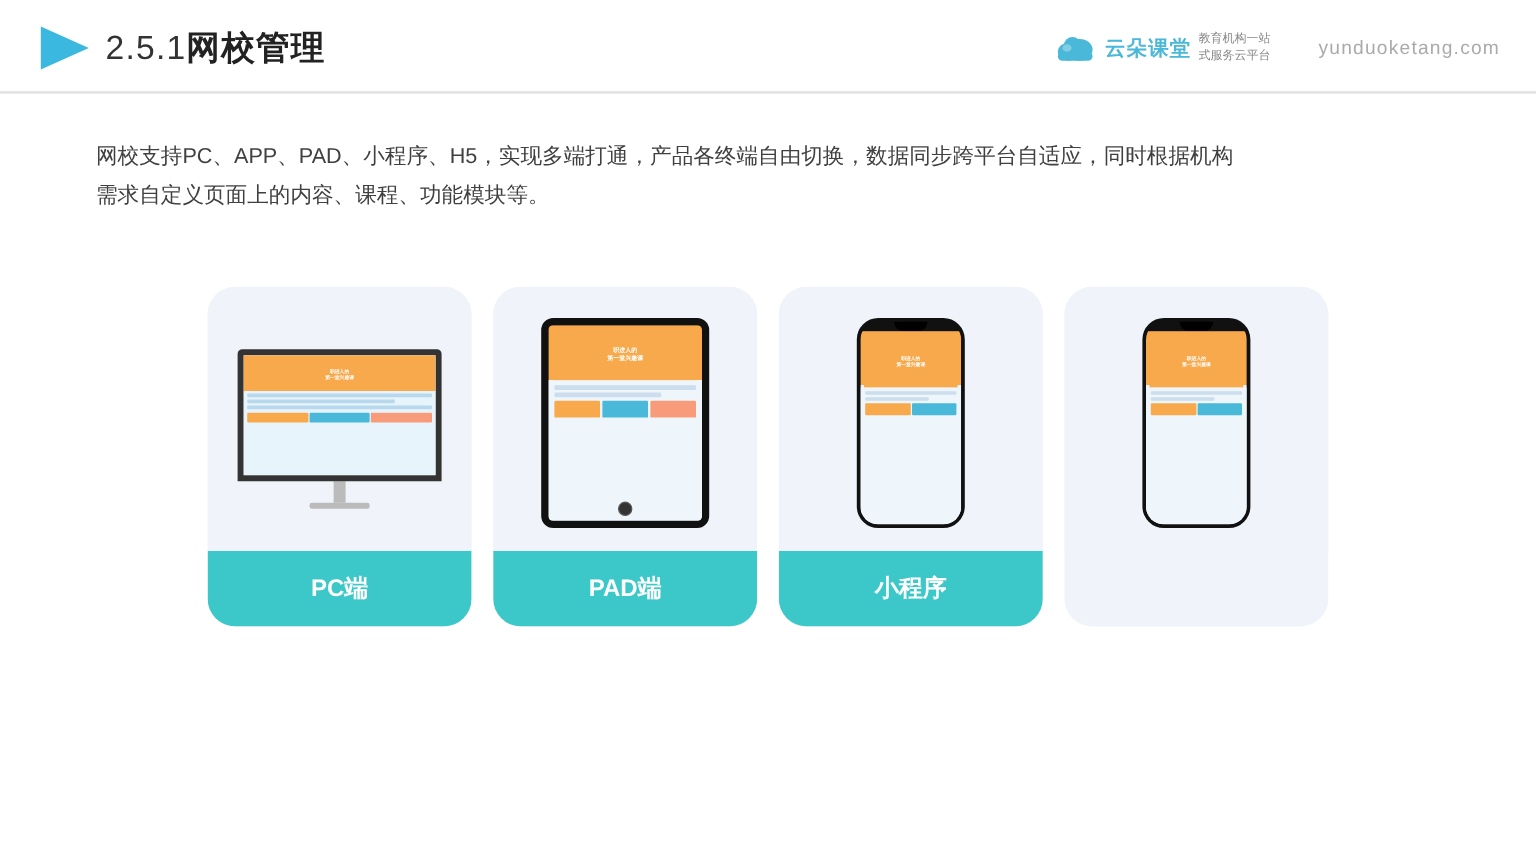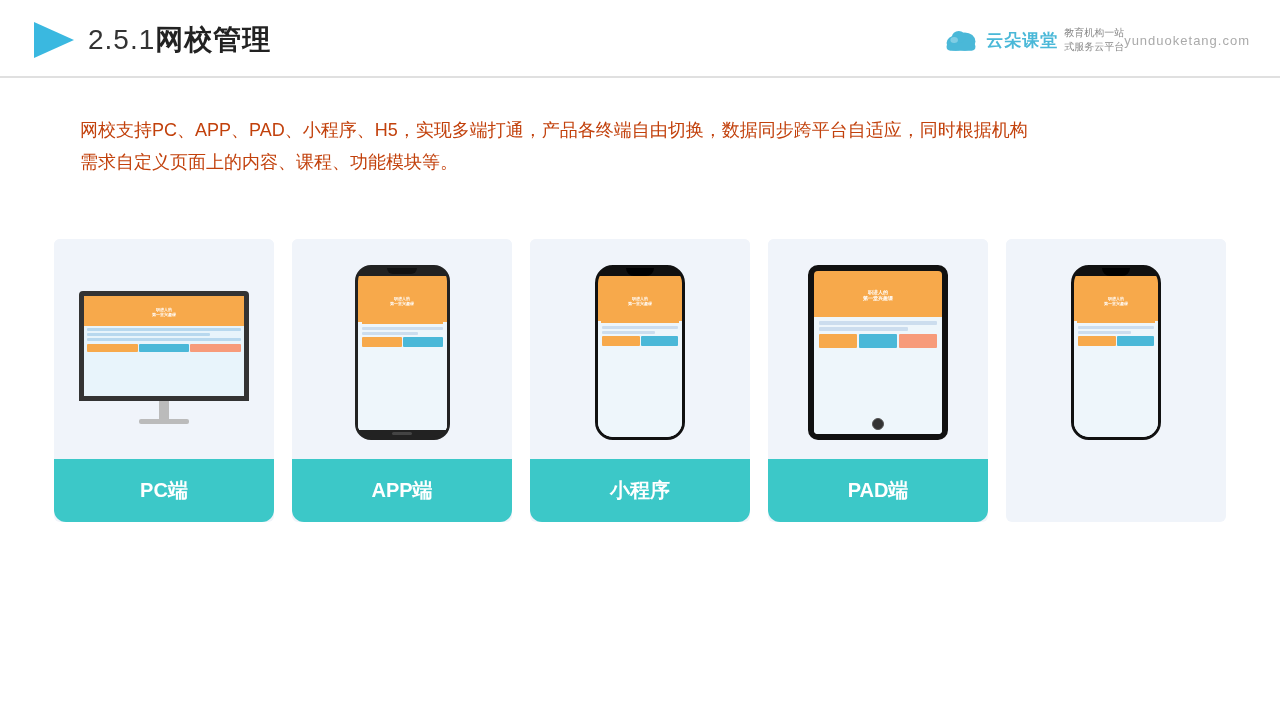--- a/index.html
+++ b/index.html
@@ -54,53 +54,54 @@
       width: 38px;
       height: 28px;
     }
     .logo-text-cn {
       font-size: 17px;
       color: #4ab8d8;
       font-weight: bold;
       letter-spacing: 1px;
     }
     .logo-url {
-      font-size: 13px;
+      font-size: 16px;
       color: #aaa;
       letter-spacing: 1px;
       margin-top: 1px;
+      margin-left: 40px;
     }
     .logo-tagline {
       font-size: 10px;
       color: #888;
       text-align: center;
       line-height: 1.4;
     }
 
     
     .description {
       padding: 36px 80px 20px 80px;
       font-size: 18px;
-      color: #c2410c;
+      color: #404040;
       line-height: 1.8;
     }
 
     
     .cards-container {
       display: flex;
       justify-content: center;
       gap: 18px;
       padding: 30px 50px 0 50px;
       margin-top: 10px;
     }
 
     .card {
       width: 220px;
       background: #f0f4fa;
-      border-radius: 6px;
+      border-radius: 23px;
       overflow: hidden;
       display: flex;
       flex-direction: column;
     }
 
     .card-image-area {
       height: 220px;
       display: flex;
       align-items: center;
       justify-content: center;
@@ -324,68 +325,20 @@
             </div>
           </div>
         </div>
         <div class="monitor-stand"></div>
         <div class="monitor-base"></div>
       </div>
     </div>
     <div class="card-label">PC端</div>
   </div>
 
-  <div class="card">
-    <div class="card-image-area">
-      <div class="phone-mockup">
-        <div class="phone-notch"></div>
-        <div class="phone-screen" style="position:relative;">
-          <div style="position:absolute;top:2px;left:4px;right:4px;height:30%;background:#f7a94b;display:flex;align-items:center;justify-content:center;">
-            <span style="font-size:4px;color:#fff;font-weight:bold;text-align:center;">职进人的<br>第一堂兴趣课</span>
-          </div>
-          <div style="position:absolute;top:31%;left:0;right:0;bottom:0;background:#eef6fb;">
-            <div style="padding:3px 4px;">
-              <div style="height:3px;background:#cde;border-radius:1px;margin-bottom:2px;"></div>
-              <div style="height:3px;background:#cde;border-radius:1px;margin-bottom:2px;width:70%;"></div>
-              <div style="display:flex;gap:1px;margin-top:2px;">
-                <div style="height:10px;background:#f7a94b;border-radius:1px;flex:1;"></div>
-                <div style="height:10px;background:#4ab8d8;border-radius:1px;flex:1;"></div>
-              </div>
-            </div>
-          </div>
-        </div>
-        <div class="phone-home"></div>
-      </div>
-    </div>
-    <div class="card-label">APP端</div>
-  </div>
-
-  <div class="card">
-    <div class="card-image-area">
-      <div class="mini-phone">
-        <div class="mini-notch"></div>
-        <div class="mini-screen" style="position:relative;">
-          <div style="position:absolute;top:2px;left:3px;right:3px;height:28%;background:#f7a94b;display:flex;align-items:center;justify-content:center;">
-            <span style="font-size:4px;color:#fff;font-weight:bold;text-align:center;">职进人的<br>第一堂兴趣课</span>
-          </div>
-          <div style="position:absolute;top:29%;left:0;right:0;bottom:0;background:#eef6fb;">
-            <div style="padding:3px 4px;">
-              <div style="height:3px;background:#cde;border-radius:1px;margin-bottom:2px;"></div>
-              <div style="height:3px;background:#cde;border-radius:1px;margin-bottom:2px;width:70%;"></div>
-              <div style="display:flex;gap:1px;margin-top:2px;">
-                <div style="height:10px;background:#f7a94b;border-radius:1px;flex:1;"></div>
-                <div style="height:10px;background:#4ab8d8;border-radius:1px;flex:1;"></div>
-              </div>
-            </div>
-          </div>
-        </div>
-      </div>
-    </div>
-    <div class="card-label">小程序</div>
-  </div>
 
   <div class="card">
     <div class="card-image-area">
       <div class="pad-mockup">
         <div class="pad-screen" style="position:relative;">
           <div style="position:absolute;top:2px;left:4px;right:4px;height:27%;background:#f7a94b;display:flex;align-items:center;justify-content:center;">
             <span style="font-size:5px;color:#fff;font-weight:bold;text-align:center;">职进人的<br>第一堂兴趣课</span>
           </div>
           <div style="position:absolute;top:28%;left:0;right:0;bottom:0;background:#eef6fb;">
             <div style="padding:4px 5px;">
@@ -400,34 +353,58 @@
           </div>
         </div>
         <div class="pad-home-btn"></div>
       </div>
     </div>
     <div class="card-label">PAD端</div>
   </div>
 
   <div class="card">
     <div class="card-image-area">
-      <div class="h5-phone">
-        <div class="h5-notch"></div>
-        <div class="h5-screen" style="position:relative;">
+      <div class="mini-phone">
+        <div class="mini-notch"></div>
+        <div class="mini-screen" style="position:relative;">
           <div style="position:absolute;top:2px;left:3px;right:3px;height:28%;background:#f7a94b;display:flex;align-items:center;justify-content:center;">
             <span style="font-size:4px;color:#fff;font-weight:bold;text-align:center;">职进人的<br>第一堂兴趣课</span>
           </div>
           <div style="position:absolute;top:29%;left:0;right:0;bottom:0;background:#eef6fb;">
             <div style="padding:3px 4px;">
               <div style="height:3px;background:#cde;border-radius:1px;margin-bottom:2px;"></div>
               <div style="height:3px;background:#cde;border-radius:1px;margin-bottom:2px;width:70%;"></div>
               <div style="display:flex;gap:1px;margin-top:2px;">
                 <div style="height:10px;background:#f7a94b;border-radius:1px;flex:1;"></div>
                 <div style="height:10px;background:#4ab8d8;border-radius:1px;flex:1;"></div>
               </div>
             </div>
           </div>
         </div>
       </div>
     </div>
+    <div class="card-label">小程序</div>
+  </div>
+
+  <div class="card">
+    <div class="card-image-area">
+      <div class="h5-phone">
+        <div class="h5-notch"></div>
+        <div class="h5-screen" style="position:relative;">
+          <div style="position:absolute;top:2px;left:3px;right:3px;height:28%;background:#f7a94b;display:flex;align-items:center;justify-content:center;">
+            <span style="font-size:4px;color:#fff;font-weight:bold;text-align:center;">职进人的<br>第一堂兴趣课</span>
+          </div>
+          <div style="position:absolute;top:29%;left:0;right:0;bottom:0;background:#eef6fb;">
+            <div style="padding:3px 4px;">
+              <div style="height:3px;background:#cde;border-radius:1px;margin-bottom:2px;"></div>
+              <div style="height:3px;background:#cde;border-radius:1px;margin-bottom:2px;width:70%;"></div>
+              <div style="display:flex;gap:1px;margin-top:2px;">
+                <div style="height:10px;background:#f7a94b;border-radius:1px;flex:1;"></div>
+                <div style="height:10px;background:#4ab8d8;border-radius:1px;flex:1;"></div>
+              </div>
+            </div>
+          </div>
+        </div>
+      </div>
+    </div>
   </div>
 
 </div>
 
 </body></html>

